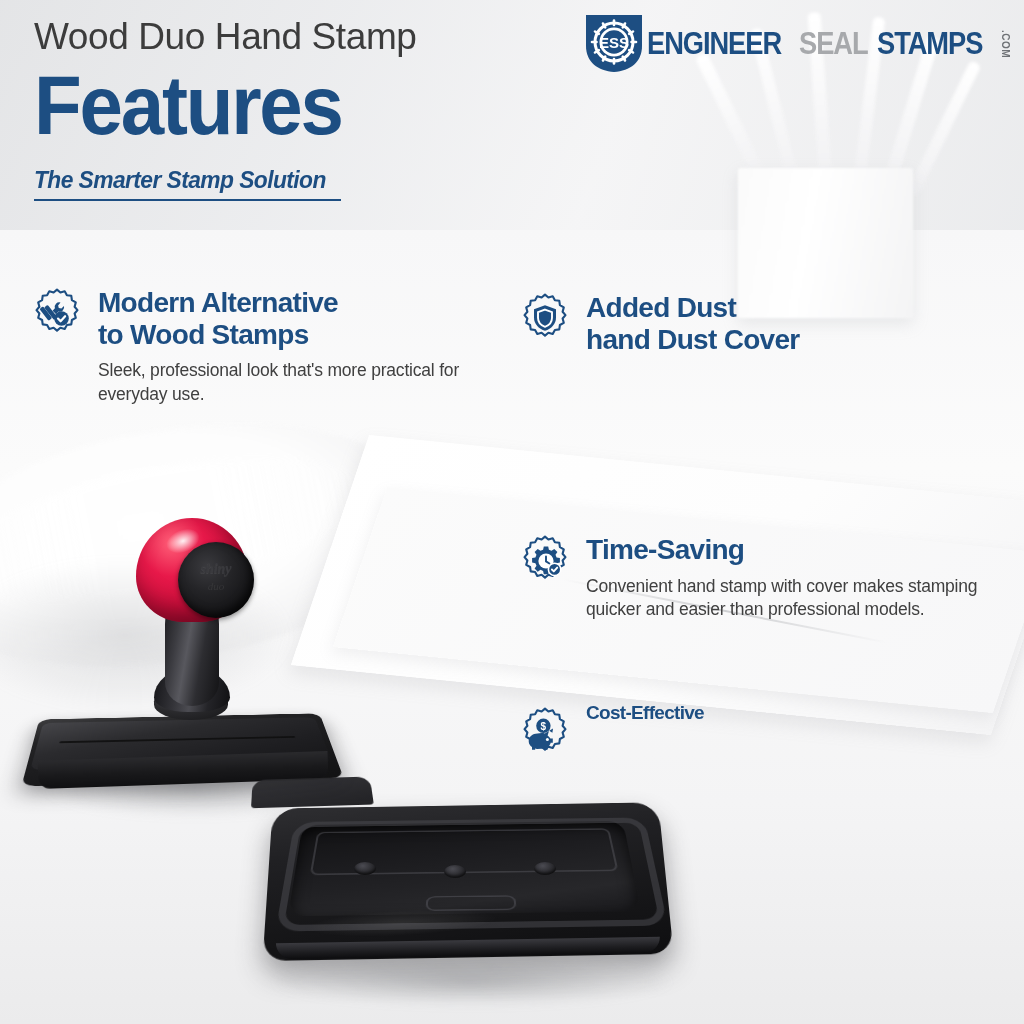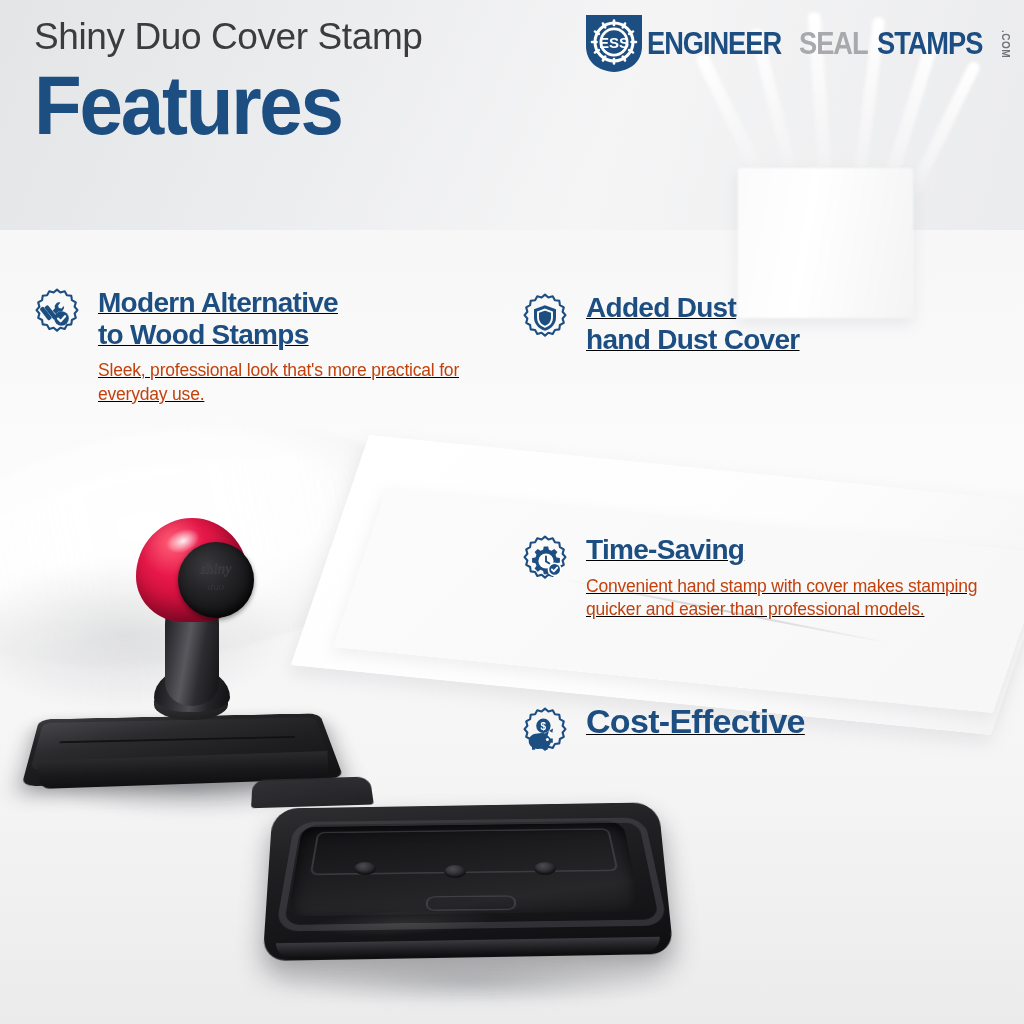--- a/index.html
+++ b/index.html
@@ -70,28 +70,28 @@
   .lw-blue{color:#1d4e82;}
   .lw-gray{color:#a7a9ac;}
   .lw-dom{font-size:10px;font-weight:bold;color:#6f7276;letter-spacing:.5px;
     writing-mode:vertical-rl;margin-left:3px;margin-top:2px;}
 
   
   .feat{position:absolute;display:flex;align-items:flex-start;}
   .badge{flex:none;width:54px;height:54px;margin-right:14px;margin-top:2px;}
   .f-title{font-size:28px;font-weight:bold;color:#1d4e82;line-height:1.13;letter-spacing:-.7px;
     transform:scaleX(.96);transform-origin:left top;}
-  .f-desc{font-size:17.5px;color:#c2410c;line-height:1.35;margin-top:9px;letter-spacing:-.2px;}
-  .f-body{padding-top:2px;text-decoration:underline;}
+  .f-desc{font-size:17.5px;color:#404040;line-height:1.35;margin-top:9px;letter-spacing:-.2px;}
+  .f-body{padding-top:2px;}
 
   #feat-modern{left:30px;top:285px;width:470px;}
   #feat-dust{left:518px;top:290px;width:470px;}
   #feat-time{left:518px;top:532px;width:480px;}
   #feat-cost{left:518px;top:700px;width:470px;}
-  #feat-cost .f-title{font-size:34px;}
+  #feat-cost .f-title{font-size:19px;}
   #feat-cost .badge{margin-top:6px;}
 
   
   .stamp{position:absolute;left:30px;top:500px;width:330px;height:330px;}
   .stamp-shadow{position:absolute;left:10px;top:258px;width:310px;height:60px;border-radius:50%;
     background:radial-gradient(ellipse,rgba(110,112,116,.38) 0%,rgba(110,112,116,0) 70%);filter:blur(5px);}
   .base{position:absolute;left:2px;top:198px;width:300px;height:98px;
     background:linear-gradient(170deg,#3c3c3e 0%,#232325 26%,#1b1b1d 60%,#121213 100%);
     border-radius:12px/10px;
     transform:perspective(520px) rotateX(48deg) rotate(-2deg);
@@ -192,22 +192,26 @@
 
   <div class="bg-blob1"></div>
   <div class="bg-blob2"></div>
   <div class="bg-shadow-l"></div>
 
   <div class="paper paper-a"></div>
   <div class="paper paper-b"></div>
   <div class="paper-line"></div>
 
   <div class="hdr">
-    <div class="kicker">Shiny Duo Cover Stamp</div>
+    <div class="kicker">Wood Duo Hand Stamp</div>
     <div class="features">Features</div>
+    <div class="subtitle-wrap">
+      <div class="subtitle">The Smarter Stamp Solution</div>
+      <div class="sub-rule"></div>
+    </div>
   </div>
 
   <div class="logo">
     <span class="logo-badge">
       <svg viewBox="0 0 62 62" width="62" height="62">
         <path d="M3 3 H59 V34 C59 50 47 59 31 60 C15 59 3 50 3 34 Z" fill="#1d4e82"></path>
         <g fill="none" stroke="#ffffff" stroke-width="3">
           <circle cx="31" cy="30" r="19"></circle>
         </g>
         <g fill="#ffffff">

